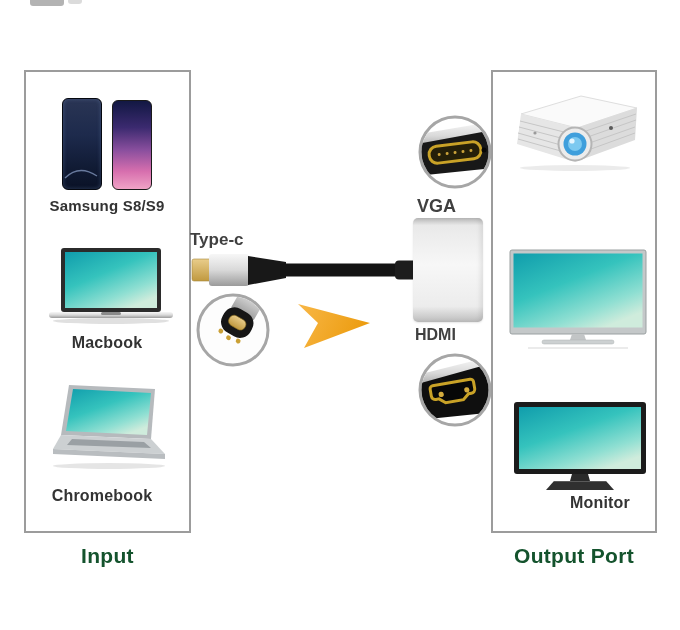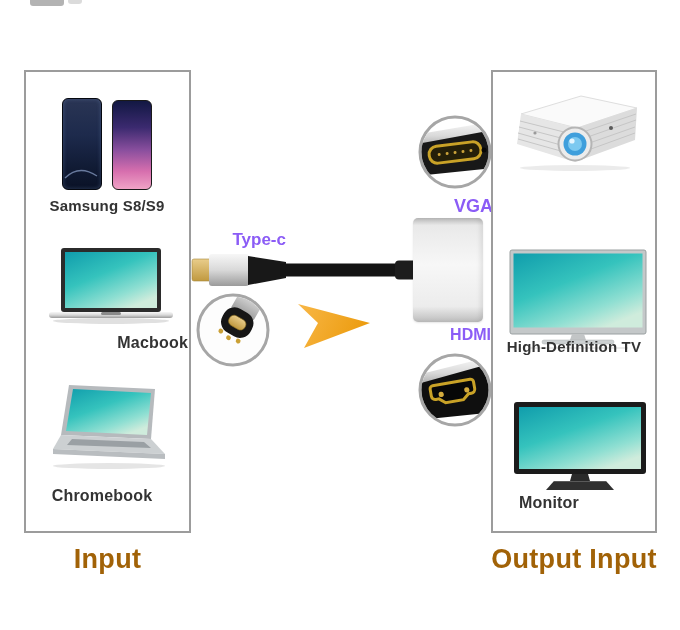--- a/index.html
+++ b/index.html
@@ -10,25 +10,25 @@
   .abs{position:absolute;}
   .frame-box{
     position:absolute;box-sizing:border-box;
     border:2px solid #9c9c9c;background:transparent;
   }
   .device-label{
     position:absolute;text-align:center;font-weight:600;color:#333333;
     letter-spacing:.2px;
   }
   .section-title{
-    position:absolute;text-align:center;font-size:27px;font-weight:600;color:#a16207;
+    position:absolute;text-align:center;font-size:21px;font-weight:600;color:#14532d;
     letter-spacing:.3px;
   }
   .port-label{
-    position:absolute;text-align:right;font-weight:700;color:#8b5cf6;
+    position:absolute;text-align:left;font-weight:700;color:#404040;
   }
   .phone{position:absolute;border-radius:6px;}
   #phone-s8{
     left:62px;top:98px;width:38px;height:90px;
     background:linear-gradient(180deg,#2a3554 0%,#1d2a4c 40%,#101a33 78%,#0a1226 100%);
     border:1px solid #05080f;box-shadow:inset 0 0 4px rgba(120,150,200,.35);
   }
   #phone-s10{
     left:112px;top:100px;width:38px;height:88px;
     background:linear-gradient(180deg,#121843 0%,#3b2a6f 30%,#8a4f9e 56%,#d76fae 80%,#f0a3c6 100%);
@@ -82,35 +82,35 @@
   </svg>
   <div class="device-label" style="left:26px;top:191px;width:162px;font-size:15px;margin-top:6px;">Samsung S8/S9</div>
 
   <svg class="abs" style="left:48px;top:246px" width="126" height="82" viewBox="0 0 126 82">
     <ellipse cx="63" cy="75" rx="58" ry="3" fill="#000" opacity="0.12"></ellipse>
     <rect x="13" y="2" width="100" height="64" rx="3" fill="#2b2b2b"></rect>
     <rect x="17" y="6" width="92" height="56" fill="url(#teal)"></rect>
     <rect x="1" y="66" width="124" height="6" rx="3" fill="url(#silverV)"></rect>
     <rect x="53" y="66" width="20" height="3" rx="1.5" fill="#8a8a8a"></rect>
   </svg>
-  <div class="device-label" style="left:26px;top:334px;width:162px;font-size:16px;text-align:right;">Macbook</div>
+  <div class="device-label" style="left:26px;top:334px;width:162px;font-size:16px;">Macbook</div>
 
   <svg class="abs" style="left:52px;top:382px" width="120" height="98" viewBox="0 0 120 98">
     <ellipse cx="57" cy="84" rx="56" ry="3" fill="#000" opacity="0.1"></ellipse>
     <polygon points="17,3 103,7 99,57 9,53" fill="#b6babd"></polygon>
     <polygon points="21,7 99,11 95,53 14,49" fill="url(#teal)"></polygon>
     <polygon points="9,53 99,57 113,72 1,67" fill="#ccd0d2"></polygon>
     <polygon points="20,57 92,60 99,66 15,63" fill="#9aa0a4"></polygon>
     <polygon points="1,67 113,72 113,77 1,72" fill="#b9bdc0"></polygon>
   </svg>
   <div class="device-label" style="left:26px;top:487px;width:152px;font-size:16px;">Chromebook</div>
 
   <div class="section-title" style="left:24px;top:544px;width:167px;">Input</div>
 
-  <div class="port-label" style="left:190px;top:230px;width:80px;font-size:17px;padding-left:16px;">Type-c</div>
+  <div class="port-label" style="left:190px;top:230px;width:80px;font-size:17px;">Type-c</div>
 
   <svg class="abs" style="left:190px;top:252px" width="232" height="36" viewBox="0 0 232 36">
     <rect x="2" y="7" width="19" height="22" rx="2" fill="url(#goldV)" stroke="#a5863a" stroke-width="0.6"></rect>
     <rect x="19" y="2" width="40" height="32" rx="3" fill="url(#silverV)"></rect>
     <polygon points="58,4 96,10 96,26 58,33" fill="#181818"></polygon>
     <rect x="90" y="11.5" width="140" height="13" fill="#141414"></rect>
     <rect x="205" y="8.5" width="26" height="19" rx="4" fill="#1c1c1c"></rect>
   </svg>
 
   <svg class="abs" style="left:195px;top:292px" width="76" height="76" viewBox="0 0 76 76">
@@ -199,26 +199,25 @@
     <circle cx="106" cy="42" r="2" fill="#5a5a5a"></circle>
   </svg>
 
   <svg class="abs" style="left:508px;top:248px" width="140" height="106" viewBox="0 0 140 106">
     <rect x="2" y="2" width="136" height="84" rx="2" fill="#c4c8c9" stroke="#9aa0a1" stroke-width="1"></rect>
     <rect x="5.5" y="5.5" width="129" height="74" fill="url(#teal)"></rect>
     <polygon points="64,86 76,86 78,92 62,92" fill="#c2c5c6"></polygon>
     <rect x="34" y="92" width="72" height="4" rx="2" fill="#ccd0d1" stroke="#aeb2b3" stroke-width="0.5"></rect>
     <rect x="20" y="99" width="100" height="2" fill="#ebebeb"></rect>
   </svg>
-  <div class="device-label" style="left:488px;top:338px;width:172px;font-size:15px;">High-Definition TV</div>
 
   <svg class="abs" style="left:512px;top:402px" width="136" height="94" viewBox="0 0 136 94">
     <rect x="2" y="0" width="132" height="72" rx="3" fill="#1b1b1b"></rect>
     <rect x="7" y="5" width="122" height="62" fill="url(#teal)"></rect>
     <polygon points="60,72 76,72 78,79 58,79" fill="#2a2a2a"></polygon>
     <polygon points="42,79 94,79 102,88 34,88" fill="#303030"></polygon>
     <line x1="42" y1="79.5" x2="94" y2="79.5" stroke="#5a5a5a" stroke-width="1"></line>
   </svg>
-  <div class="device-label" style="left:468px;top:494px;width:162px;font-size:16px;">Monitor</div>
-
-  <div class="section-title" style="left:491px;top:544px;width:166px;">Output Input</div>
+  <div class="device-label" style="left:519px;top:494px;width:162px;font-size:16px;">Monitor</div>
+
+  <div class="section-title" style="left:491px;top:544px;width:166px;">Output Port</div>
 
 </div>
 
 </body></html>

